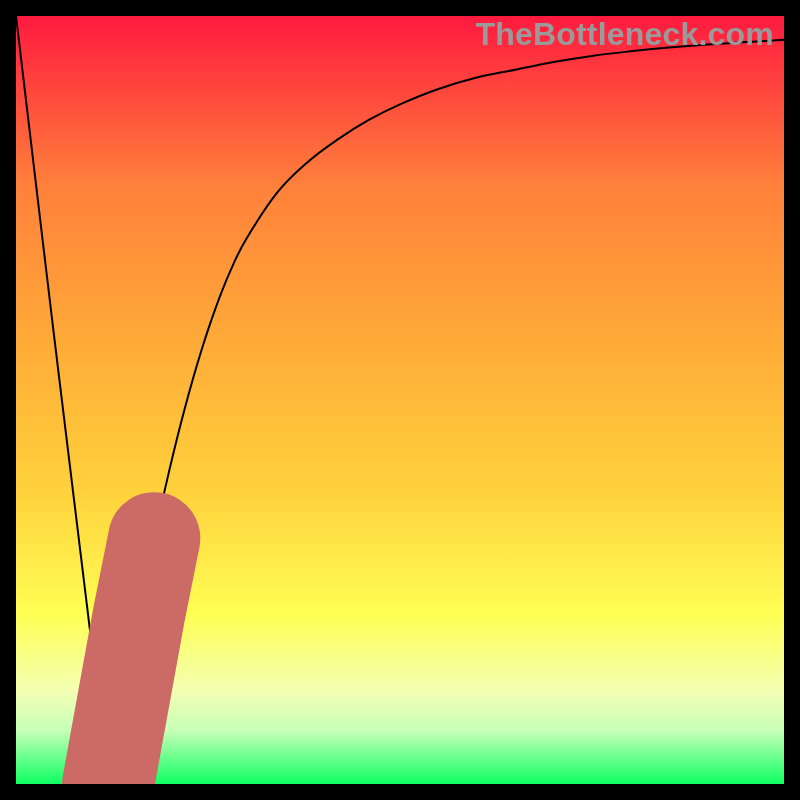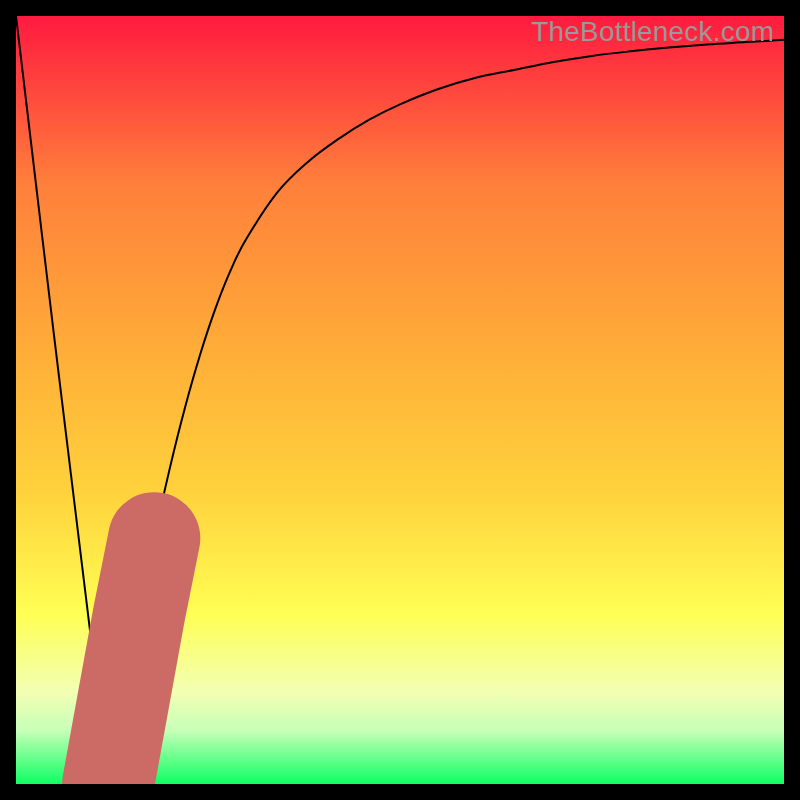--- a/index.html
+++ b/index.html
@@ -32,22 +32,22 @@
     top: 0;
     width: 768px;
     height: 768px;
     display: block;
   }
   .watermark {
     position: absolute;
     top: 0;
     right: 10px;
     font-family: Arial, Helvetica, sans-serif;
-    font-size: 28px;
-    font-weight: 400;
+    font-size: 32px;
+    font-weight: 700;
     color: #9a9a9a;
     letter-spacing: 0.2px;
     user-select: none;
   }
 </style>
 </head>
 <body>
 
 <div class="frame">
   <div class="plot-wrap">

